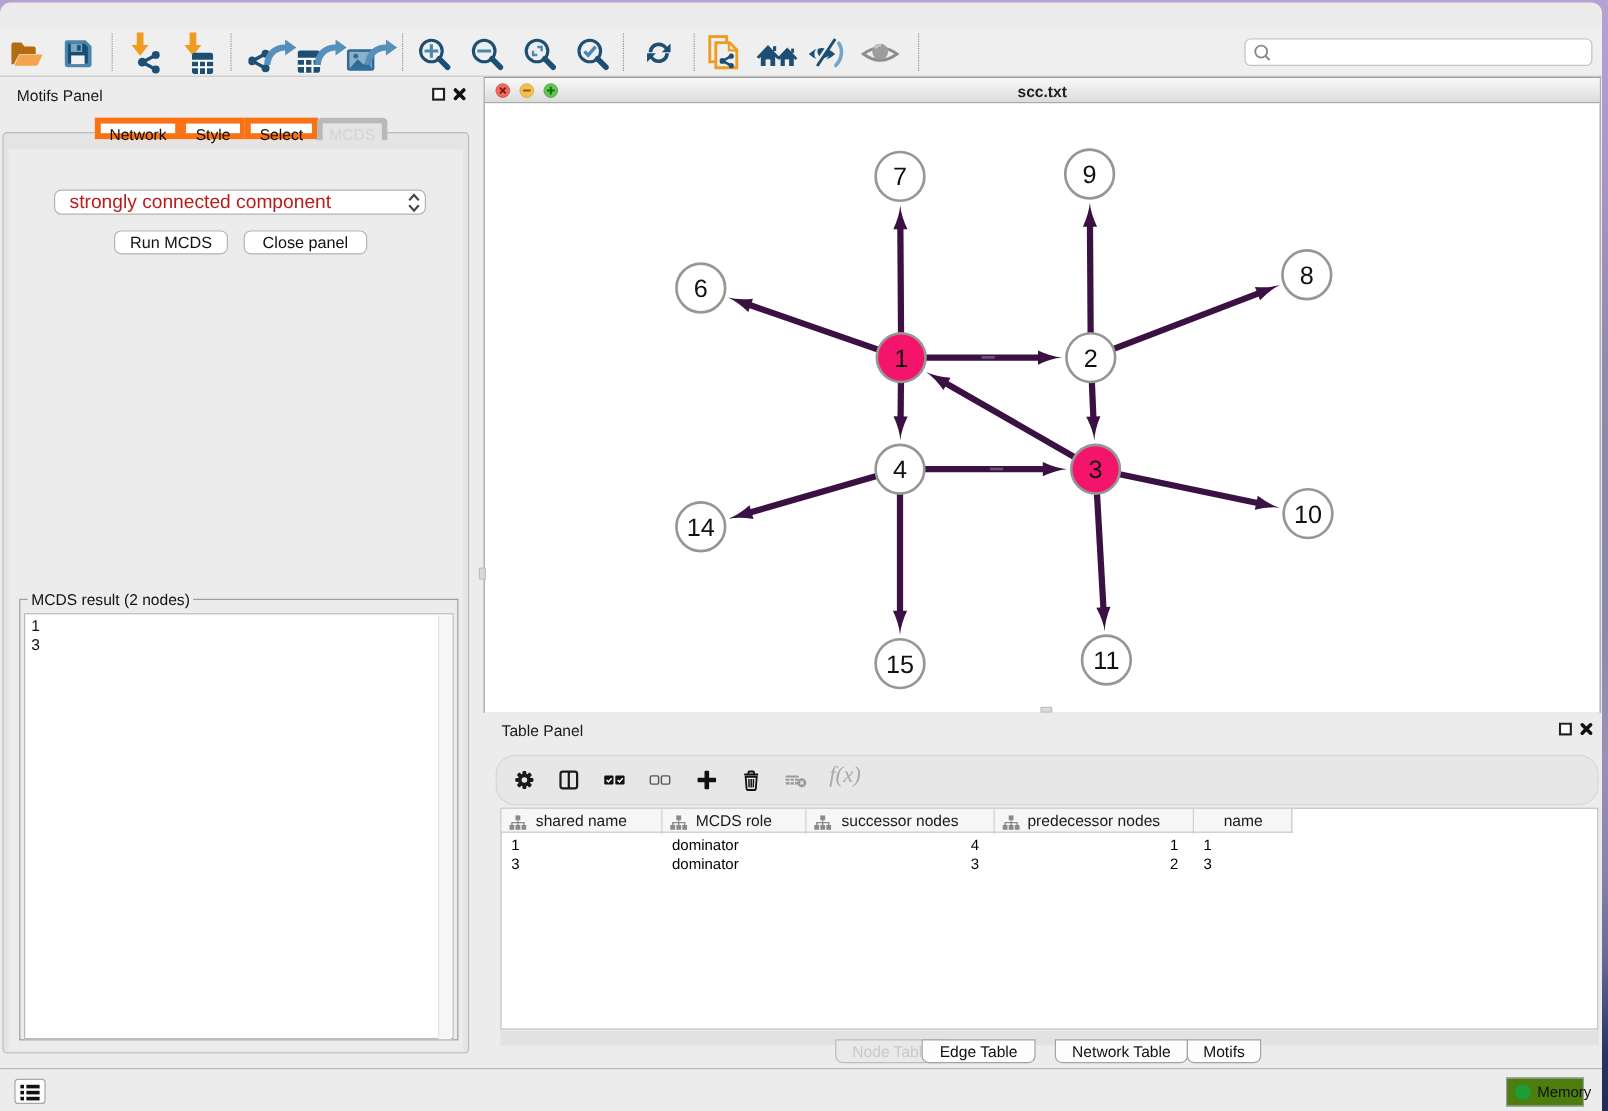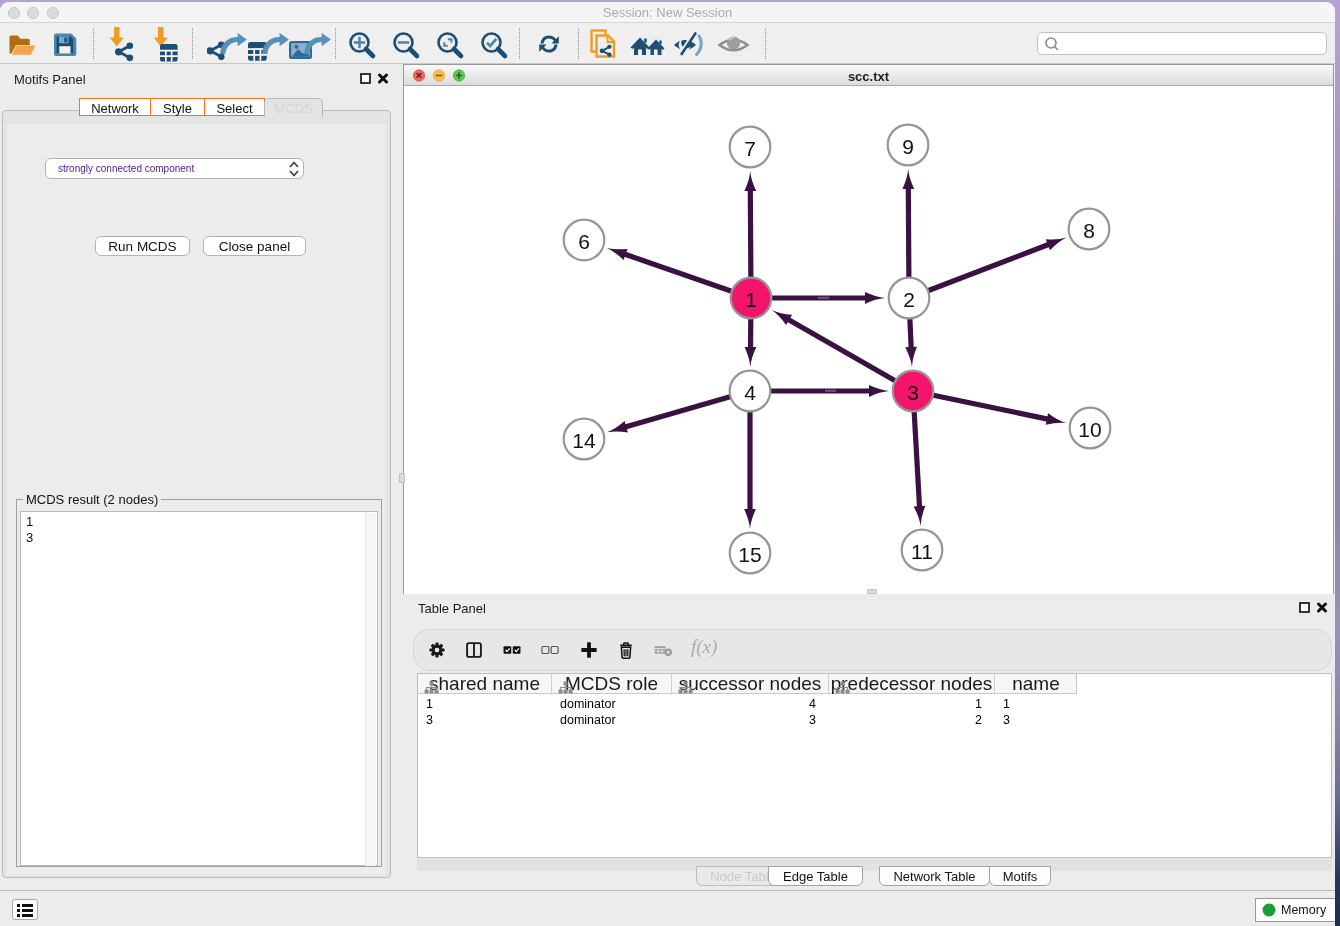--- a/index.html
+++ b/index.html
@@ -7,63 +7,57 @@
 #win { position:absolute; left:0; top:2px; width:1335px; height:924px; background:#ececec; border-radius:9px 9px 0 0; overflow:hidden; will-change:transform; }
 #titlebar { position:absolute; left:0; top:0; width:1335px; height:21px; background:#f5f5f5; border-bottom:1px solid #d4d4d4; }
 .tl { position:absolute; top:5px; width:12px; height:12px; border-radius:50%; background:#dcdcdc; border:1px solid #c5c5c5; }
 #wtitle { position:absolute; top:3px; left:0; width:1335px; text-align:center; font-size:13px; color:#ababab; }
 #toolbar { position:absolute; left:0; top:21px; width:1335px; height:41px; background:#efefef; border-bottom:1px solid #c8c8c8; }
 .tbi { position:absolute; }
 .tsep { position:absolute; top:5px; height:31px; width:0; border-left:1px dotted #939393; }
 #search { position:absolute; left:1037px; top:9px; width:290px; height:23px; background:#fff; border:1px solid #c2c2c2; border-radius:5px; }
 
 .ptitle { font-size:13px; color:#1a1a1a; }
-.tab { position:absolute; top:96px; height:18px; background:#fdfdfd; border:1px solid #f97316; font-size:13px; color:#111; text-align:center; line-height:19px; }
+.tab { position:absolute; top:96px; height:18px; background:#fdfdfd; border:5px solid #f97316; font-size:13px; color:#111; text-align:center; line-height:19px; }
 #cpanel-body { position:absolute; left:2px; top:108px; width:389px; height:768px; background:#e4e4e4; border:1px solid #bcbcbc; border-radius:4px; }
 #mcds-inner { position:absolute; left:4px; top:13px; width:379px; height:752px; background:#ececec; }
-#dropdown { position:absolute; left:45px; top:156px; width:259px; height:21px; background:#fff; border:1px solid #b3b3b3; border-radius:6px; font-size:10px; color:#4c1d95; line-height:19px; padding-left:12px; }
-.btn { position:absolute; top:190px; height:20px; background:#fff; border:1px solid #b3b3b3; border-radius:6px; font-size:13.5px; color:#111; text-align:center; line-height:19px;margin-top:44px; }
+#dropdown { position:absolute; left:45px; top:156px; width:310px; height:21px; background:#fff; border:1px solid #b3b3b3; border-radius:6px; font-size:16px; color:#b91c1c; line-height:19px; padding-left:12px; }
+.btn { position:absolute; top:190px; height:20px; background:#fff; border:1px solid #b3b3b3; border-radius:6px; font-size:13.5px; color:#111; text-align:center; line-height:19px; }
 #fieldset { position:absolute; left:16px; top:497px; width:366px; height:368px; border:1px solid #9f9f9f; }
 #legend { position:absolute; left:6px; top:-8px; background:#ececec; padding:0 3px; font-size:13px; color:#111; }
 #resultbox { position:absolute; left:3px; top:11px; width:358px; height:355px; background:#fff; border:1px solid #b9b9b9; font-size:13px; color:#111; line-height:16px; padding:2px 0 0 5px; }
 #scrolltrack { position:absolute; right:1px; top:1px; width:11px; height:353px; background:#f6f6f6; border-left:1px solid #e4e4e4; }
 
 #netwin { position:absolute; left:403px; top:62px; width:931px; height:531px; background:#fff; border:1px solid #9b9b9b; }
 #nettitle { position:absolute; left:0; top:0; width:929px; height:21px; background:linear-gradient(180deg,#f9f9f9,#dcdcdc); border-bottom:1px solid #aaa; }
 #netname { position:absolute; top:4px; left:0; width:929px; text-align:center; font-size:13px; font-weight:bold; color:#222; }
 #graph { position:absolute; left:0; top:21px; }
 .nl { font-size:21px; fill:#111; text-anchor:middle; dominant-baseline:central; }
 
 .vsplit { position:absolute; left:399px; top:471px; width:6px; height:10px; background:#d9d9d9; border:1px solid #c0c0c0; border-radius:1px; }
 .hsplit { position:absolute; left:867px; top:587px; width:10px; height:5px; background:#d9d9d9; border:1px solid #c0c0c0; border-radius:1px; }
 
 #tpanel { position:absolute; left:396px; top:592px; width:939px; height:296px; background:#ececec; }
 #ttoolbar { position:absolute; left:17px; top:35px; width:919px; height:42px; background:#e7e7e7; border:1px solid #d6d6d6; border-radius:16px; }
 .ticon { position:absolute; top:10px; }
 #fx { position:absolute; left:277px; top:6px; font-family:"Liberation Serif",serif; font-style:italic; font-size:19px; color:#aaa; }
 #ttable { position:absolute; left:21px; top:79px; width:915px; height:185px; background:#fff; border:1px solid #bdbdbd; }
 #thead { position:absolute; left:0; top:0; width:659px; height:20px; background:#f6f6f6; border-bottom:1px solid #c9c9c9; border-right:1px solid #c9c9c9; }
-.hcell { position:absolute; top:0; height:21px; border-right:1px solid #cfcfcf; font-size:19px; color:#1a1a1a; text-align:center; line-height:20px; }
+.hcell { position:absolute; top:0; height:21px; border-right:1px solid #cfcfcf; font-size:13px; color:#1a1a1a; text-align:center; line-height:20px; }
 .hic { position:absolute; left:6px; top:4px; }
 .trow { position:absolute; left:0; width:915px; height:16px; font-size:12.5px; color:#000; }
 .tc { position:absolute; top:0; height:16px; line-height:16px; }
 .num { text-align:right; }
 .btab { position:absolute; top:272px; height:20px; background:#fdfdfd; border:1px solid #a3a3a3; font-size:13px; color:#111; text-align:center; line-height:19px; border-radius:0 0 6px 6px; }
 
 #statusbar { position:absolute; left:0; top:888px; width:1335px; height:36px; background:#ececec; border-top:1px solid #b9b9b9; }
 #listbtn { position:absolute; left:12px; top:8px; width:26px; height:21px; background:#fdfdfd; border:1px solid #a8a8a8; border-radius:3px; }
-#membtn { position:absolute; left:1255px; top:7px; width:86px; height:24px; background:#ffffff; border:1px solid #989898; font-size:12.5px; color:#111; }
+#membtn { position:absolute; left:1255px; top:7px; width:65px; height:24px; background:#4d7c0f; border:1px solid #989898; font-size:12.5px; color:#111; }
 </style></head><body>
 <div id="win">
- <div id="titlebar">
-  <div class="tl" style="left:8px"></div>
-      <div class="tl" style="left:27px"></div>
-      <div class="tl" style="left:47px"></div>
-  <div id="wtitle">Session: New Session</div>
- </div>
  <div id="toolbar">
   <div class="tbi" style="left:8px;top:11px;width:28px;height:36px"><svg width="28" height="22" viewBox="0 0 28 22">
           <path d="M1.5,19.5 V3.3 Q1.5,1.5 3.3,1.5 H9.8 L12.4,4.7 H20 Q21.8,4.7 21.8,6.5 V11 H8 L3.5,19.5 Z" fill="#b26d10"></path>
           <path d="M8.2,11.5 H27 Q27.6,11.5 27.3,12.1 L23.3,20.1 Q23,20.7 22.3,20.7 H4.6 Q4,20.7 4.3,20.1 Z" fill="#f3a44c"></path>
         </svg></div>
       <div class="tbi" style="left:53px;top:10px;width:24px;height:36px"><svg width="24" height="24" viewBox="0 0 24 24">
           <path d="M3,0.5 H18.3 L23.3,5.5 V21 a2,2 0 0 1 -2,2 H3 a2,2 0 0 1 -2,-2 V2.5 a2,2 0 0 1 2,-2 Z" fill="#4d86ab"></path>
           <path d="M3.6,3.5 h14 l2.6,2.6 V20 h-16.6 Z" fill="#174e71"></path>
           <rect x="6" y="3.5" width="9.5" height="6.8" fill="#79a5c4"></rect>
           <rect x="11.3" y="4.6" width="2.9" height="4.6" fill="#174e71"></rect>

